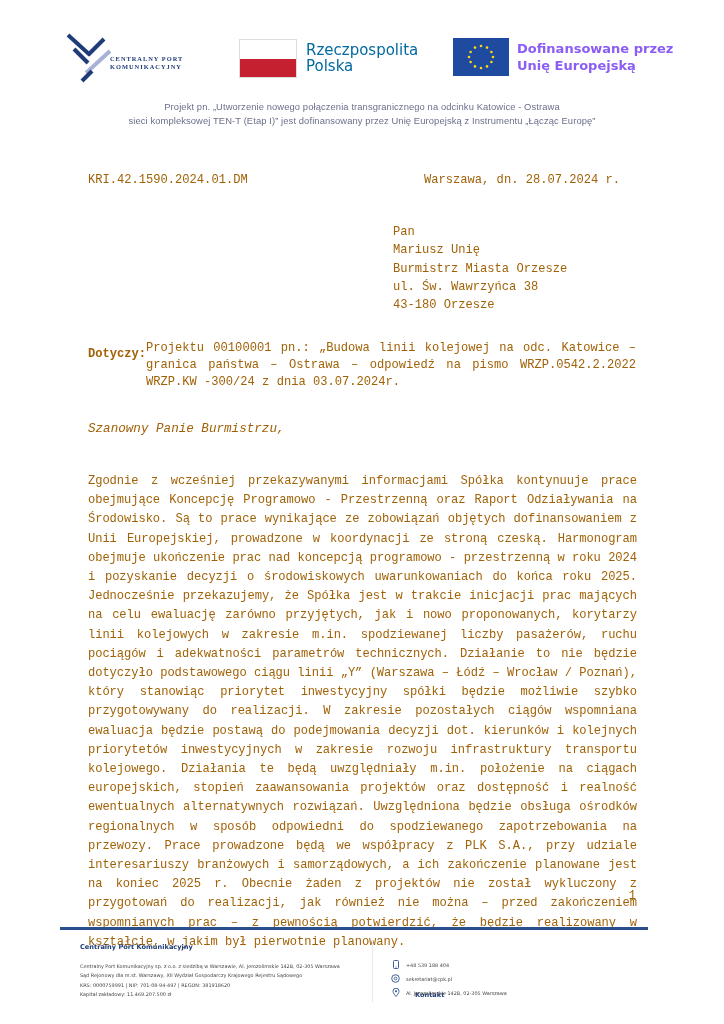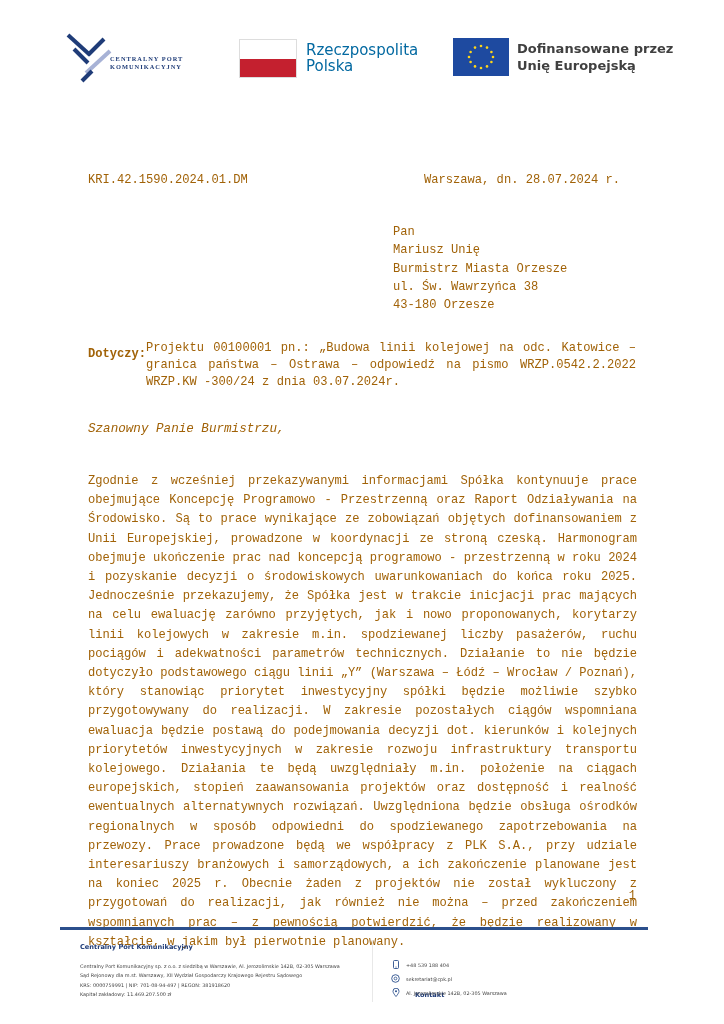--- a/index.html
+++ b/index.html
@@ -7,21 +7,21 @@
   .abs { position:absolute; }
 
   
   .cpk-logo { left:64px; top:33px; width:150px; height:50px; }
   .cpk-text { position:absolute; left:46px; top:22px; font-family:Liberation Serif, serif; font-weight:bold; font-size:6.4px; letter-spacing:1px; color:#1f3c78; line-height:8px; }
   .pl-flag { left:239px; top:39px; width:56px; height:37px; border:1px solid #ddd; }
   .pl-flag .white { height:50%; background:#fff; }
   .pl-flag .red { height:50%; background:#c4202f; }
   .pl-text { left:306px; top:42px; font-family:"DejaVu Sans", sans-serif; font-size:15px; line-height:16px; color:#0369a1; }
   .eu-flag { left:453px; top:38px; width:56px; height:38px; background:#1e4aa0; }
-  .eu-text { left:517px; top:40px; font-family:"DejaVu Sans", sans-serif; font-weight:bold; font-size:13px; line-height:17px; color:#404040; }
+  .eu-text { left:517px; top:40px; font-family:"DejaVu Sans", sans-serif; font-weight:bold; font-size:13px; line-height:17px; color:#8b5cf6; }
 
   .project-note { left:100px; top:100px; width:524px; text-align:center; font-size:9.4px; line-height:14px; color:#6b6f8c; letter-spacing:0.1px; }
 
   .doc { font-family:Liberation Mono, monospace; font-size:12.1px; color:#a16207; }
   .ref { left:88px; top:173px; }
   .date { right:104px; top:173px; }
   .addressee { left:393px; top:223px; line-height:18.3px; }
   .subject-label { left:88px; top:347px; font-weight:bold; }
   .subject-text { left:146px; top:340px; width:490px; line-height:17px; text-align:justify; text-align-last:left; }
   .greeting { left:88px; top:422px; font-style:italic; font-size:12.6px; }
@@ -81,20 +81,22 @@
         <circle cx="22" cy="9.6" r="1.3"></circle>
     </g>
   </svg>
 </div>
 <div class="abs eu-text">
   <div>Dofinansowane przez</div>
   <div>Unię Europejską</div>
 </div>
 
 <div class="abs project-note">
+  <div>Projekt pn. „Utworzenie nowego połączenia transgranicznego na odcinku Katowice - Ostrawa</div>
+  <div>sieci kompleksowej TEN-T (Etap I)” jest dofinansowany przez Unię Europejską z Instrumentu „Łącząc Europę”</div>
 </div>
 
 <div class="abs doc ref">KRI.42.1590.2024.01.DM</div>
 <div class="abs doc date">Warszawa, dn. 28.07.2024 r.</div>
 
 <div class="abs doc addressee">
   <div>Pan</div>
   <div>Mariusz Unię</div>
   <div>Burmistrz Miasta Orzesze</div>
   <div>ul. Św. Wawrzyńca 38</div>

